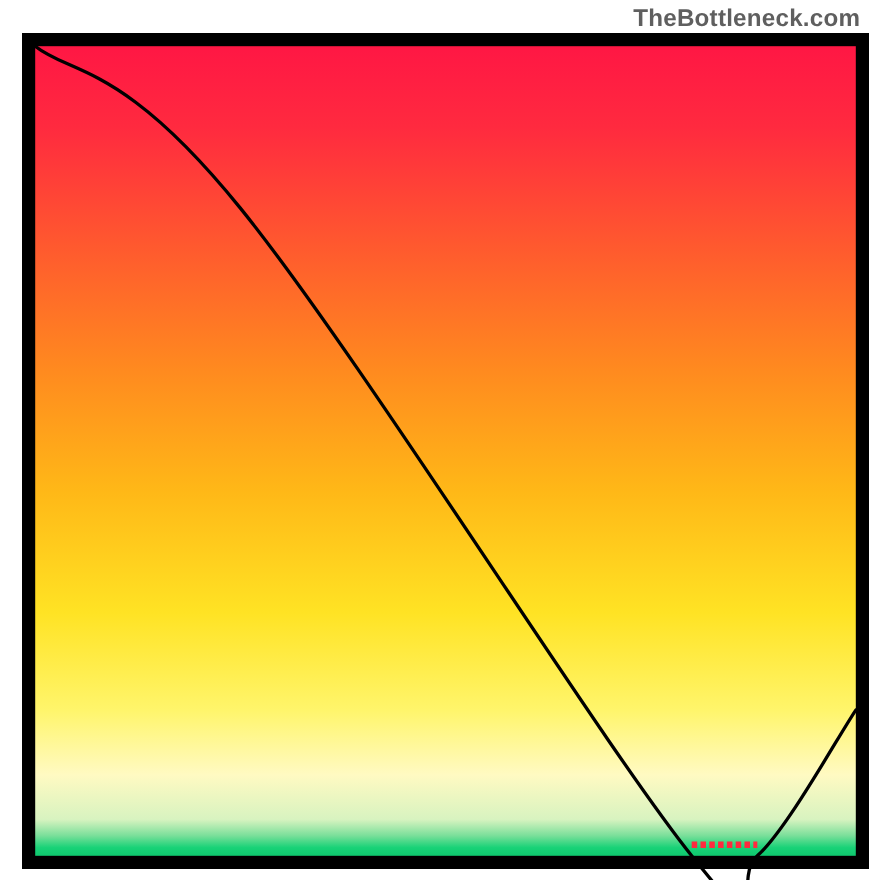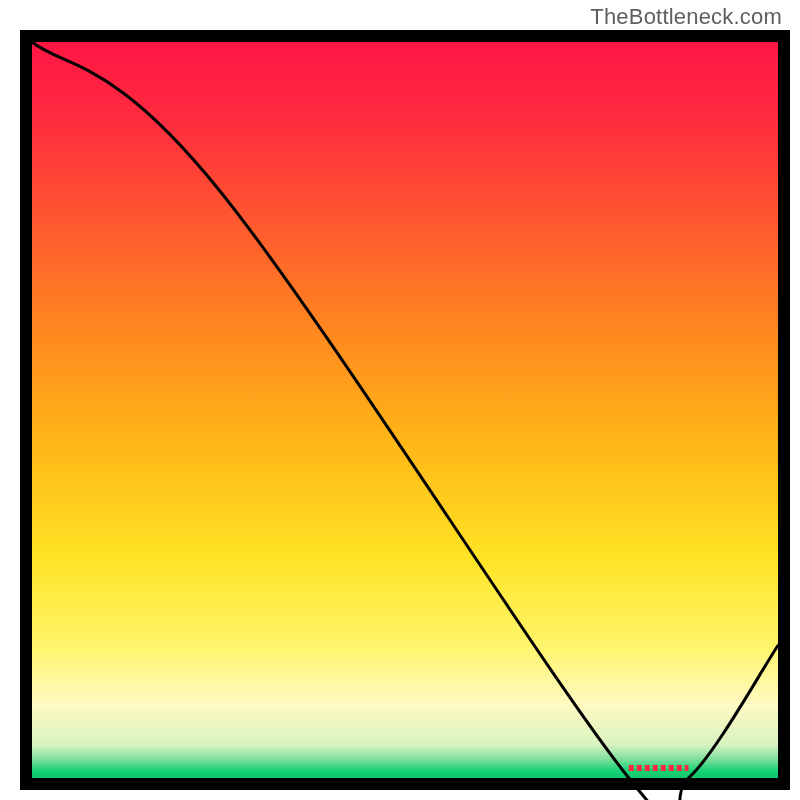--- a/index.html
+++ b/index.html
@@ -14,21 +14,21 @@
   .container {
     position: relative;
     width: 800px;
     height: 800px;
   }
   .watermark {
     position: absolute;
     top: 4px;
     right: 18px;
     font-size: 22px;
-    font-weight: 400;
+    font-weight: 700;
     color: #5f5f5f;
     letter-spacing: 0.2px;
   }
   svg {
     position: absolute;
     top: 0;
     left: 0;
   }
 </style>
 </head>

